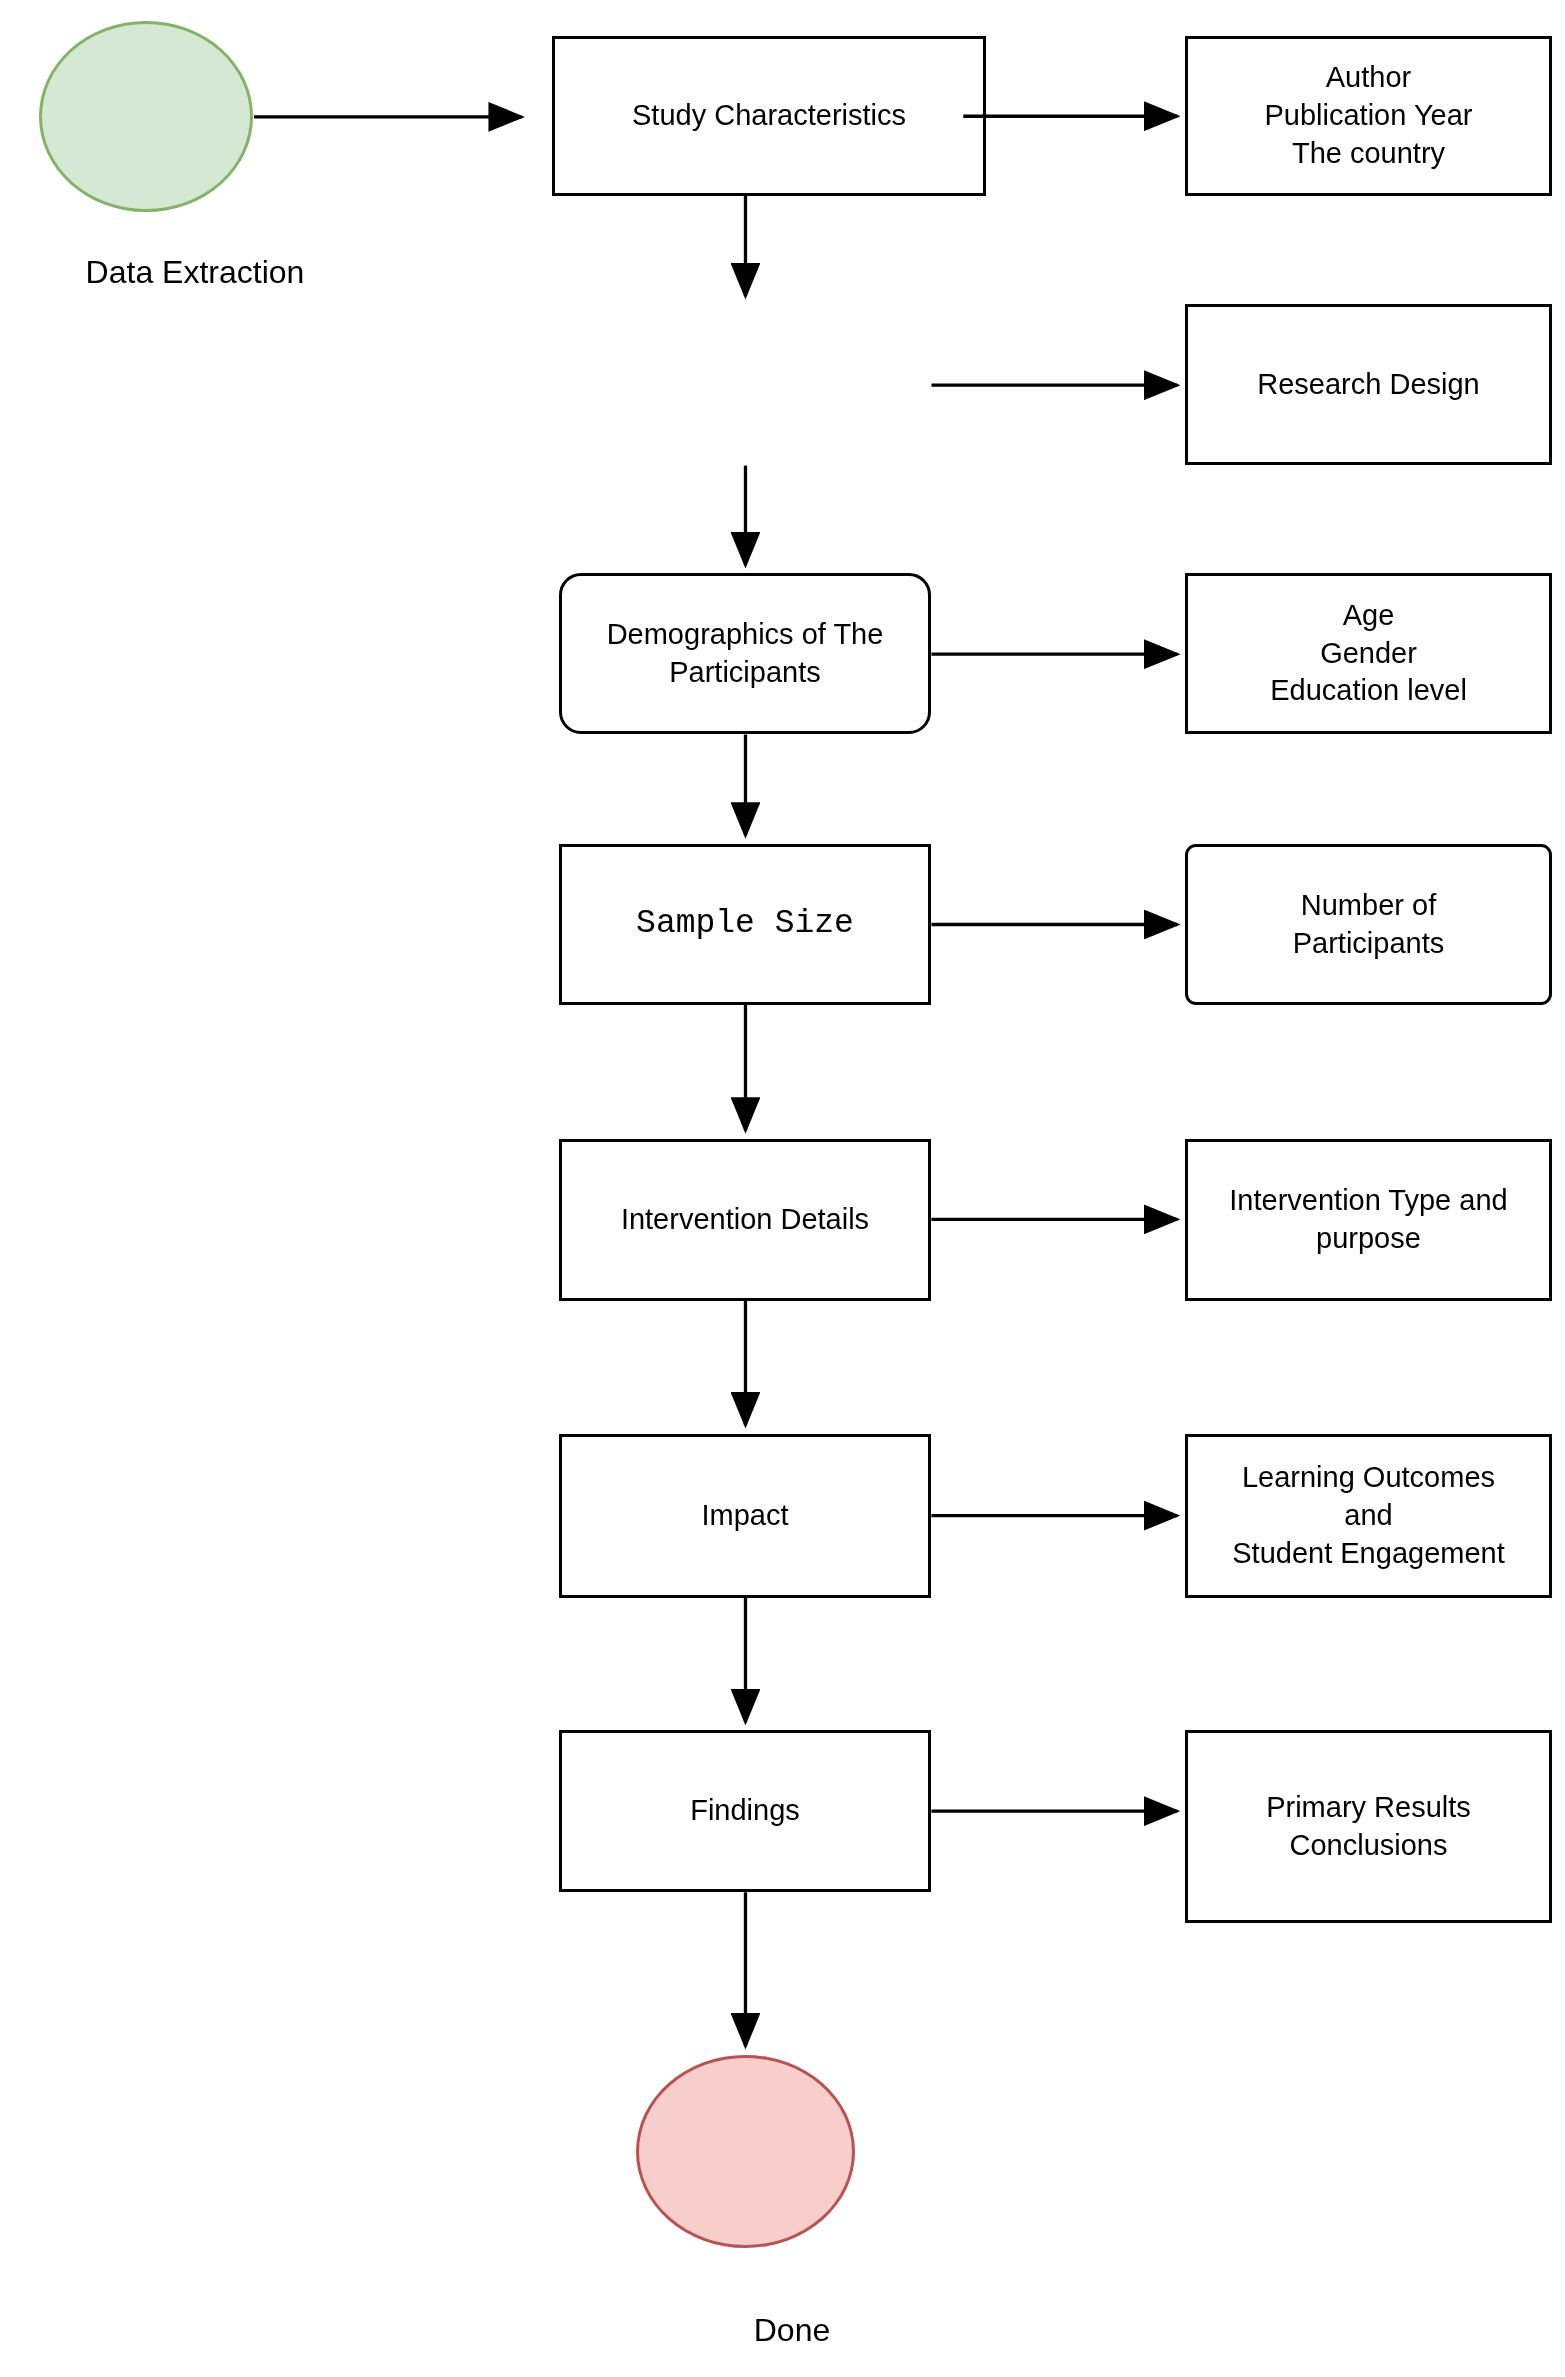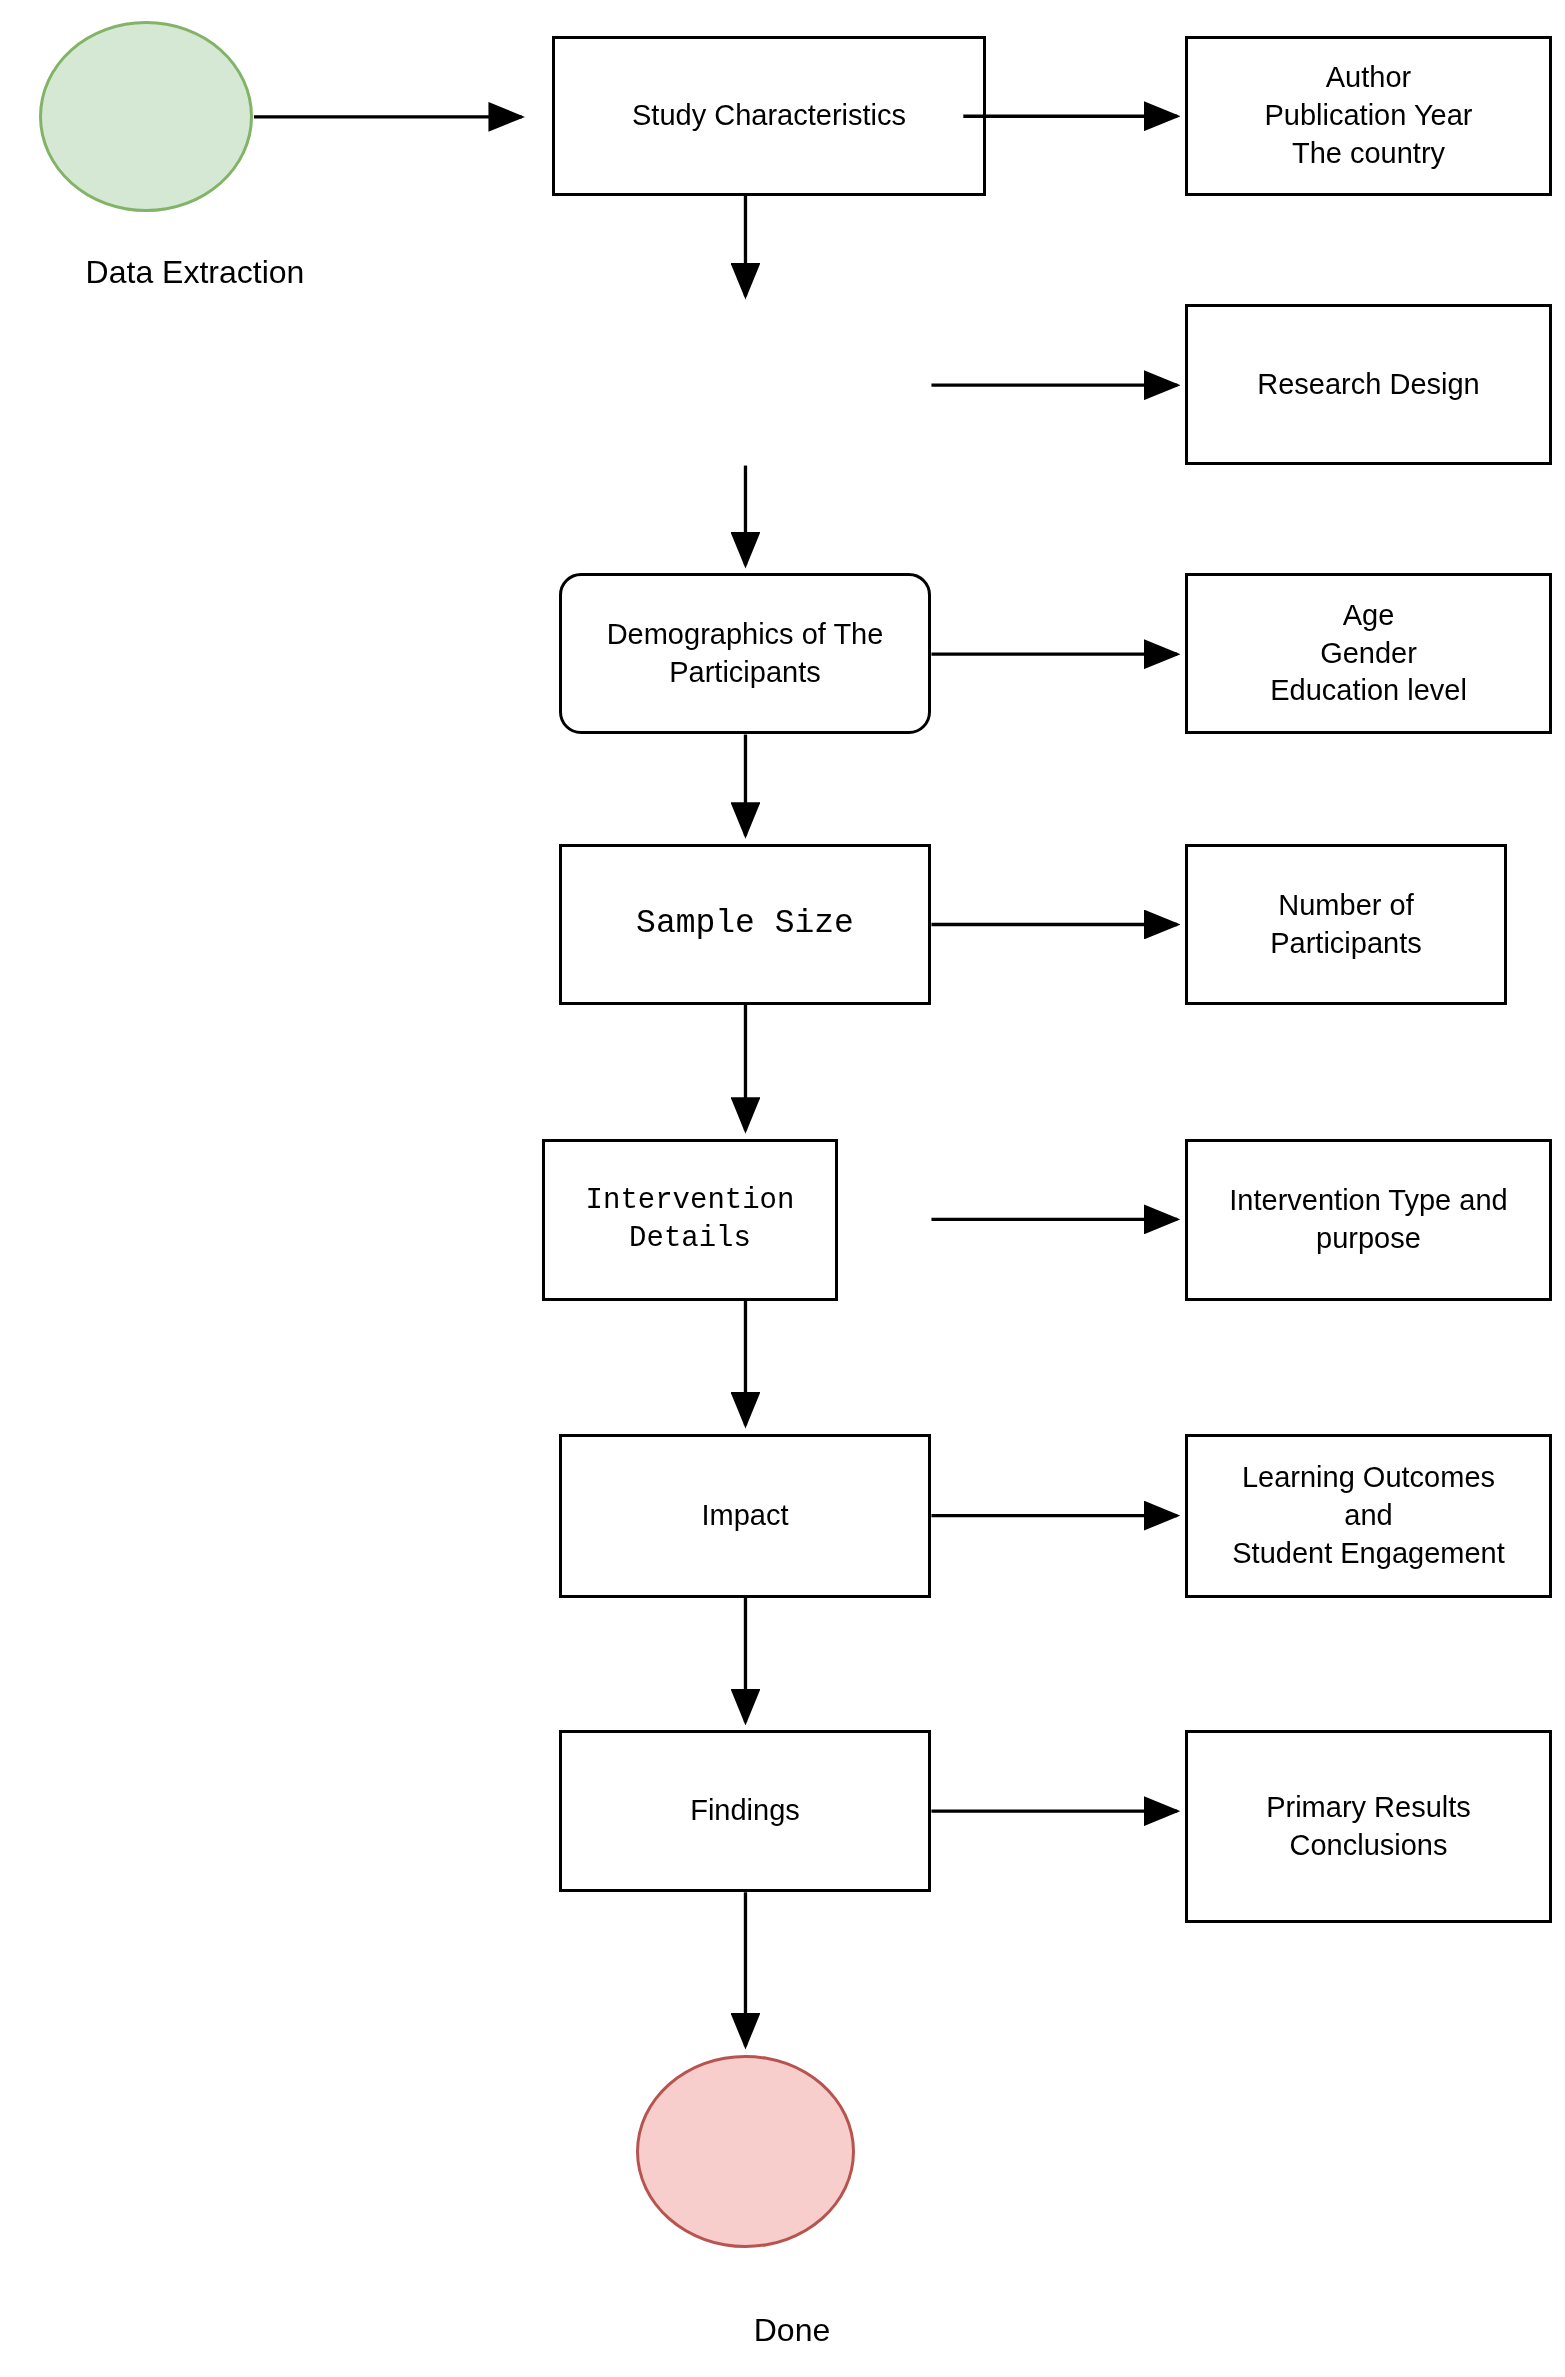--- a/index.html
+++ b/index.html
@@ -62,37 +62,37 @@
   <div class="shape-label" style="left:0px;top:254px;width:296px;">Data Extraction</div>
 
   <div class="node box" style="left:529px;top:36px;width:434px;height:160px;margin-left:23px;">Study Characteristics</div>
 
 
   <div class="node box" style="left:559px;top:573px;width:372px;height:161px;border-radius:22px;">Demographics of The
 Participants</div>
 
   <div class="node box serif-label" style="left:559px;top:844px;width:372px;height:161px;">Sample Size</div>
 
-  <div class="node box" style="left:542px;top:1139px;width:296px;height:162px;font-family:Liberation Mono, monospace;">Intervention Details</div>
+  <div class="node box" style="left:559px;top:1139px;width:372px;height:162px;">Intervention Details</div>
 
   <div class="node box" style="left:559px;top:1434px;width:372px;height:164px;">Impact</div>
 
   <div class="node box" style="left:559px;top:1730px;width:372px;height:162px;">Findings</div>
 
   <div class="node box" style="left:1185px;top:36px;width:367px;height:160px;">Author
 Publication Year
 The country</div>
 
   <div class="node box" style="left:1185px;top:304px;width:367px;height:161px;">Research Design</div>
 
   <div class="node box" style="left:1185px;top:573px;width:367px;height:161px;">Age
 Gender
 Education level</div>
 
-  <div class="node box" style="left:1185px;top:844px;width:322px;height:161px;">Number of
+  <div class="node box" style="left:1185px;top:844px;width:367px;height:161px;border-radius:11px;">Number of
 Participants</div>
 
   <div class="node box" style="left:1185px;top:1139px;width:367px;height:162px;">Intervention Type and
 purpose</div>
 
   <div class="node box" style="left:1185px;top:1434px;width:367px;height:164px;padding:0 16px;">Learning Outcomes
 and
 Student Engagement</div>
 
   <div class="node box" style="left:1185px;top:1730px;width:367px;height:193px;">Primary Results

